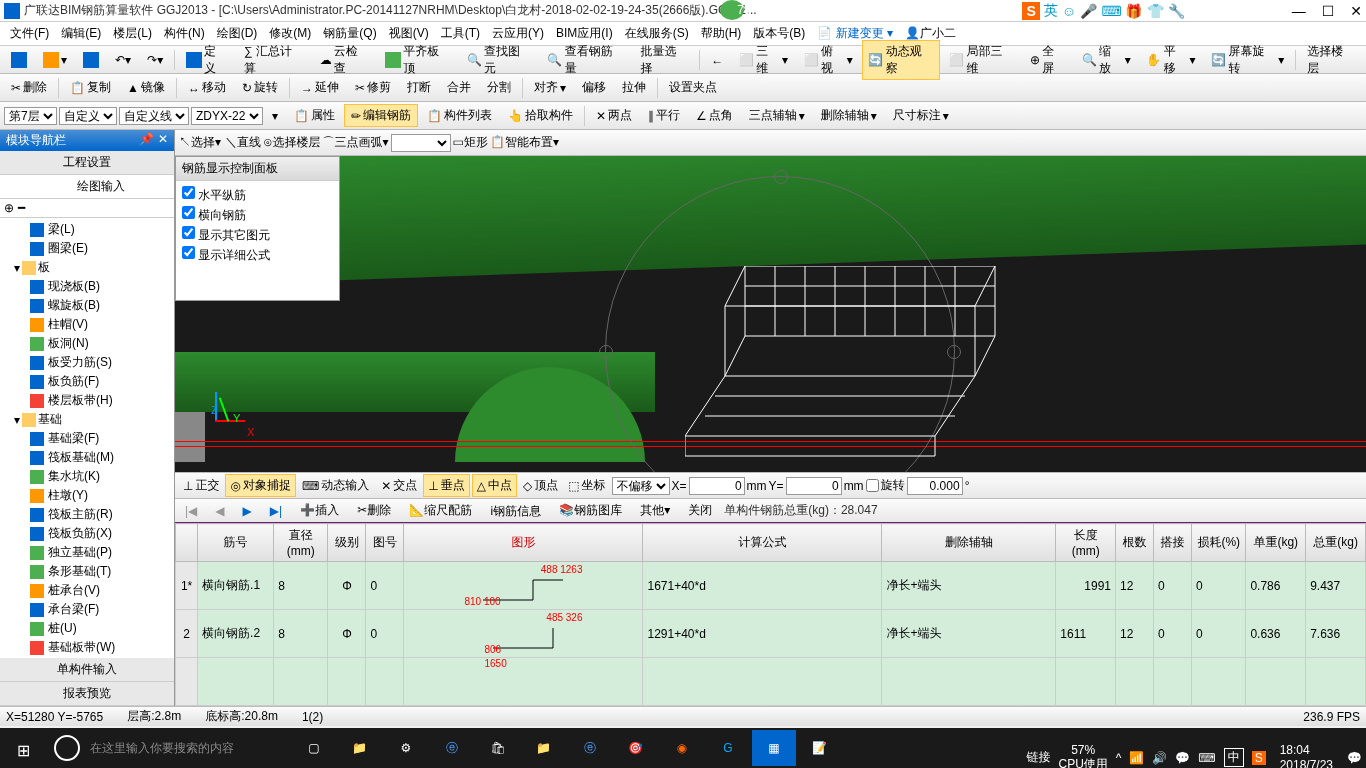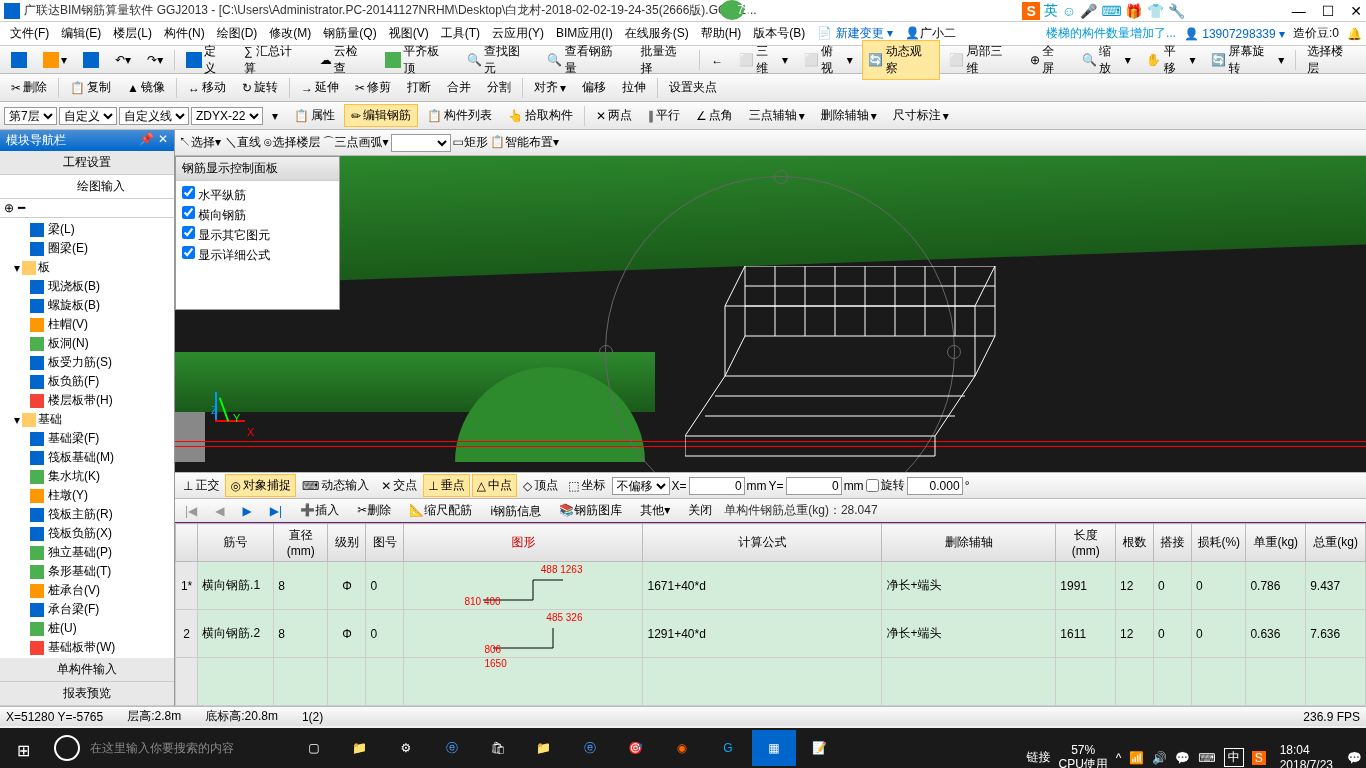--- a/index.html
+++ b/index.html
@@ -46,21 +46,21 @@
 .wireframe { position:absolute; top:110px; left:510px; width:560px; height:200px; }
 .orbit { position:absolute; top:20px; left:430px; width:350px; height:350px; border:1px solid #666; border-radius:50%; }
 .orbit .handle { position:absolute; width:14px; height:14px; border:1px solid #666; border-radius:50%; }
 .axis { position:absolute; bottom:50px; left:40px; }
 .axis-x { position:absolute; width:30px; height:2px; background:#ff0000; }
 .axis-y { position:absolute; width:2px; height:25px; background:#00ff00; bottom:0; left:8px; transform:rotate(-20deg); }
 .axis-z { position:absolute; width:2px; height:30px; background:#0099ff; bottom:0; }
 .axis-label { position:absolute; color:#fff; font-size:11px; }
 .float-panel { position:absolute; top:0; left:0; width:165px; background:#fff; border:1px solid #999; z-index:10; }
 .float-panel .hdr { background:linear-gradient(#f0f0f0,#d8d8d8); padding:3px 6px; border-bottom:1px solid #ccc; }
-.float-panel .body { padding:4px 6px 44px 6px; }
+.float-panel .body { padding:4px 6px 35px 6px; }
 .float-panel label { display:block; padding:1px 0; }
 .snap-bar { height:26px; background:linear-gradient(#fcfcfc,#e8e8e8); display:flex; align-items:center; padding:0 4px; border-top:1px solid #bbb; gap:2px; }
 .snap-bar .btn { padding:2px 4px; cursor:pointer; display:flex; align-items:center; gap:2px; }
 .snap-bar .btn.on { background:#ffe8a0; border:1px solid #ffc040; }
 .snap-bar input[type=text] { width:56px; border:1px solid #999; padding:1px 2px; text-align:right; }
 .nav-bar { height:24px; background:linear-gradient(#fcfcfc,#e8e8e8); display:flex; align-items:center; padding:0 4px; border-top:1px solid #bbb; gap:6px; }
 .nav-bar .nbtn { padding:2px 6px; cursor:pointer; }
 .nav-bar .weight { color:#333; }
 .data-table { border-top:1px solid #701a75; background:#fff; }
 .data-table table { width:100%; border-collapse:collapse; }
@@ -120,26 +120,20 @@
   <span class="item">钢筋量(Q)</span>
   <span class="item">视图(V)</span>
   <span class="item">工具(T)</span>
   <span class="item">云应用(Y)</span>
   <span class="item">BIM应用(I)</span>
   <span class="item">在线服务(S)</span>
   <span class="item">帮助(H)</span>
   <span class="item">版本号(B)</span>
   <span class="item new">📄 <span>新建变更</span> ▾</span>
   <span class="item"><span>👤</span><span>广小二</span></span>
-  <div class="right">
-    <span class="notice">楼梯的构件数量增加了...</span>
-    <span class="user">👤 <span>13907298339</span> ▾</span>
-    <span>造价豆:0</span>
-    <span>🔔</span>
-  </div>
 </div>
 
 <div class="toolbar">
   <span class="btn">
       <span class="tb-icon ico-blue"></span>
     </span>
   <span class="btn"><span class="tb-icon ico-orange"></span>▾</span>
   <span class="btn">
       <span class="tb-icon ico-blue"></span>
     </span>
@@ -458,25 +452,25 @@
             <td style="background:#e8e8e8">1*</td>
             <td style="text-align:left">横向钢筋.1</td>
             <td style="text-align:left">8</td>
             <td>Φ</td>
             <td style="text-align:left">0</td>
             <td class="shape-cell">
                 <span class="shape-red" style="top:2px;right:60px">488 1263</span>
                 <svg width="100" height="30" style="display:block;margin:8px auto 0">
                   <path d="M10,25 L60,25 L60,5 L90,5" stroke="#000" fill="none"></path>
                 </svg>
-                <span class="shape-red" style="bottom:2px;left:60px">810   400</span>
+                <span class="shape-red" style="bottom:2px;left:60px">810   100</span>
               </td>
             <td style="text-align:left">1671+40*d</td>
             <td style="text-align:left">净长+端头</td>
-            <td style="text-align:left">1991</td>
+            <td style="text-align:right">1991</td>
             <td style="text-align:left">12</td>
             <td style="text-align:left">0</td>
             <td style="text-align:left">0</td>
             <td style="text-align:left">0.786</td>
             <td style="text-align:left">9.437</td>
           </tr>
           <tr class="r1">
             <td style="background:#e8e8e8">2</td>
             <td style="text-align:left">横向钢筋.2</td>
             <td style="text-align:left">8</td>

